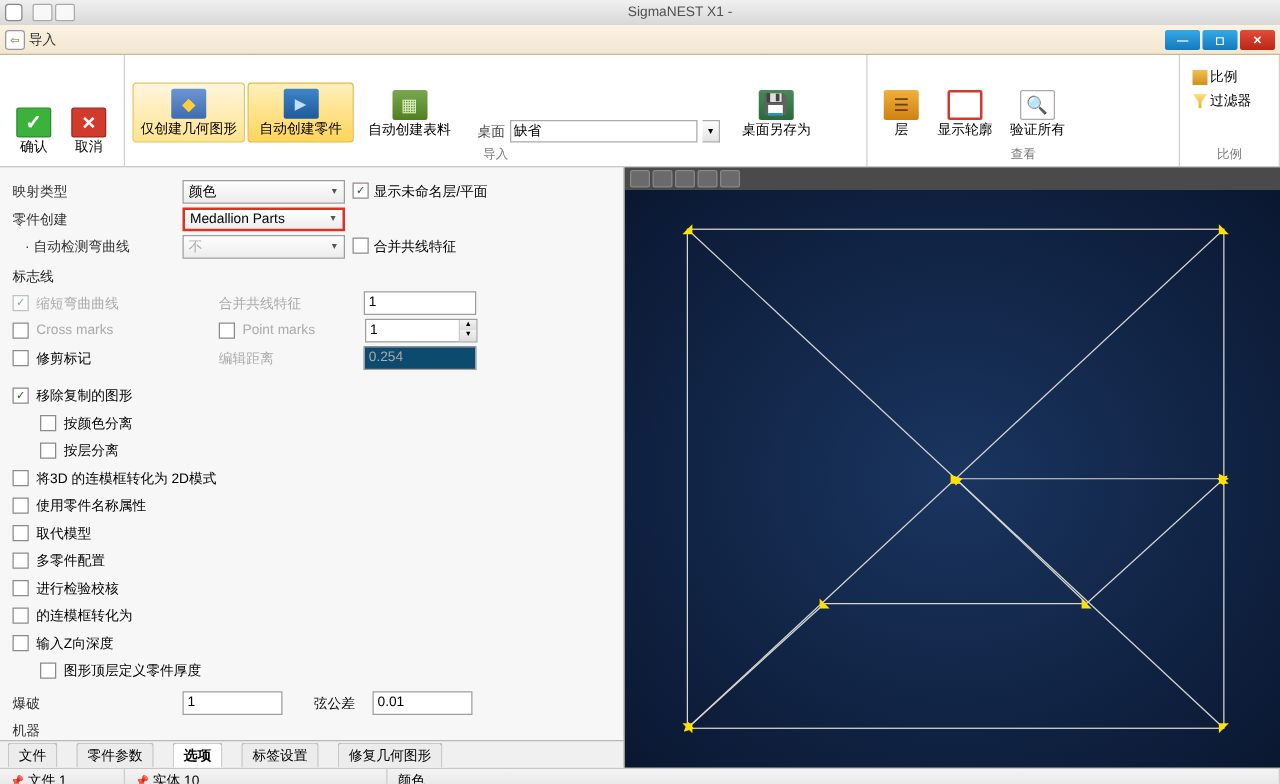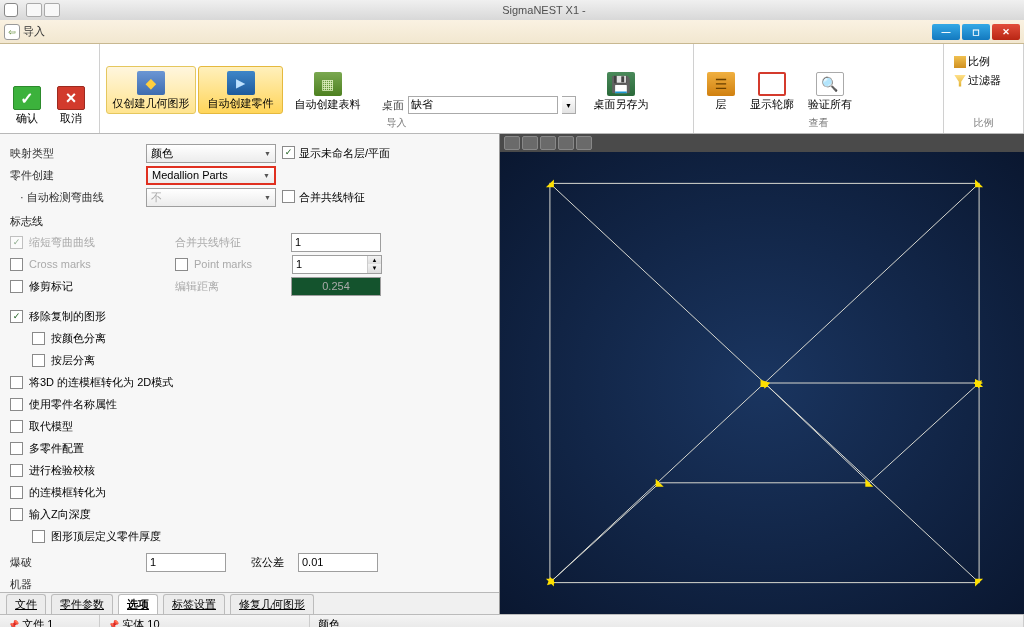--- a/index.html
+++ b/index.html
@@ -64,33 +64,33 @@
 
     .options-panel { width: 499px; display: flex; flex-direction: column; background: #f7f7f7; }
     .options-scroll { flex: 1; padding: 8px 10px; overflow: hidden; }
     .opt-row { display: flex; align-items: center; height: 22px; gap: 6px; }
     .opt-label { width: 130px; color: #333; }
     .opt-label.indent { padding-left: 10px; }
     .select { height: 19px; border: 1px solid #9e9e9e; background: linear-gradient(#fff,#ececec); padding: 0 4px; display: flex; align-items: center; justify-content: space-between; }
     .select .caret { font-size: 7px; color: #555; }
     .select.highlighted { border: 2px solid #e03020; }
     .input-text { height: 19px; border: 1px solid #9e9e9e; background: #fff; padding: 0 3px; display: flex; align-items: center; }
-    .input-text.disabled { background: #14532d; color: #aaa; justify-content: center; }
+    .input-text.disabled { background: #0c4a6e; color: #aaa; }
     .spinner { height: 19px; border: 1px solid #9e9e9e; background: #fff; display: flex; }
     .spinner span { flex: 1; padding: 0 3px; display: flex; align-items: center; }
     .spinner .spinbtns { width: 14px; display: flex; flex-direction: column; border-left: 1px solid #ccc; }
     .spinner .spinbtns div { flex: 1; font-size: 6px; display: flex; align-items: center; justify-content: center; background: linear-gradient(#f3f3f3,#ddd); }
     .chk { width: 13px; height: 13px; border: 1px solid #8a8a8a; background: #fff; display: inline-flex; align-items: center; justify-content: center; font-size: 9px; color: #1a5c1a; }
     .chk.checked::after { content: '✓'; }
     .disabled-text { color: #aaa; }
     .section-head { color: #222; margin-top: 6px; margin-bottom: 2px; }
 
     .checks-col { display: flex; gap: 4px; flex: 1; }
 
-    .tabs-bar { height: 22px; display: flex; align-items: flex-end; border-top: 1px solid #b8b8b8; background: #f0f0f0; padding: 0 6px; gap: 5px; text-decoration: underline; }
+    .tabs-bar { height: 22px; display: flex; align-items: flex-end; border-top: 1px solid #b8b8b8; background: #f0f0f0; padding: 0 6px; gap: 15px; }
     .tab { height: 20px; padding: 0 8px; display: flex; align-items: center; background: #ececec; border: 1px solid #bcbcbc; border-bottom: none; border-radius: 3px 3px 0 0; cursor: pointer; }
     .tab.active { background: #fff; font-weight: bold; }
 
     .preview-panel { flex: 1; display: flex; flex-direction: column; background: #909090; border-left: 1px solid #999; }
     .preview-toolbar { height: 18px; background: #4a4a4a; display: flex; align-items: center; gap: 2px; padding: 0 4px; }
     .ptool { width: 16px; height: 14px; background: #6a6a6a; border: 1px solid #888; border-radius: 2px; }
     .preview-canvas { flex: 1; background: radial-gradient(ellipse at center, #1a3560 0%, #0a1730 100%); position: relative; }
     .preview-canvas svg { position: absolute; inset: 0; width: 100%; height: 100%; }
 
     .status-bar { height: 20px; background: linear-gradient(#f4f4f4,#e4e4e4); display: flex; align-items: center; border-top: 1px solid #bbb; }

